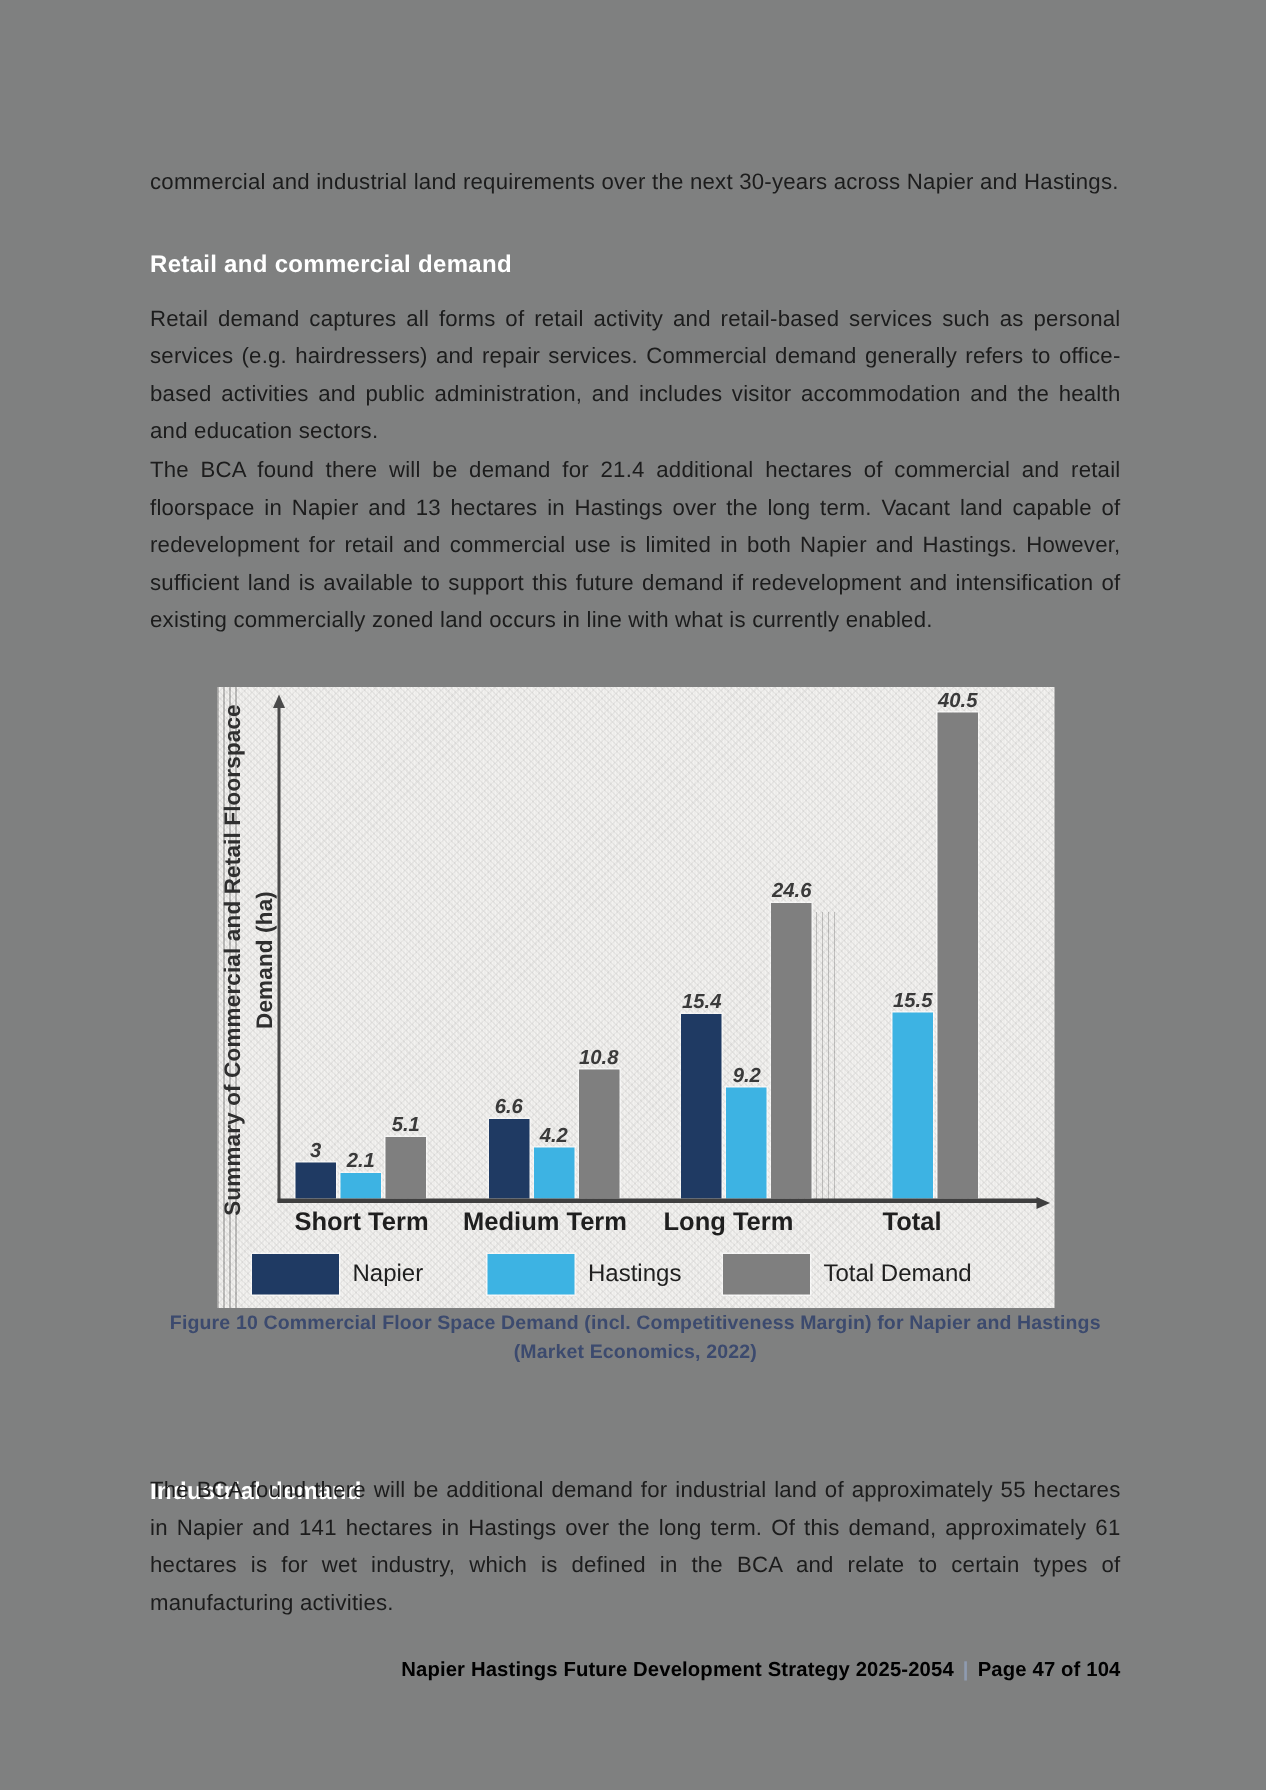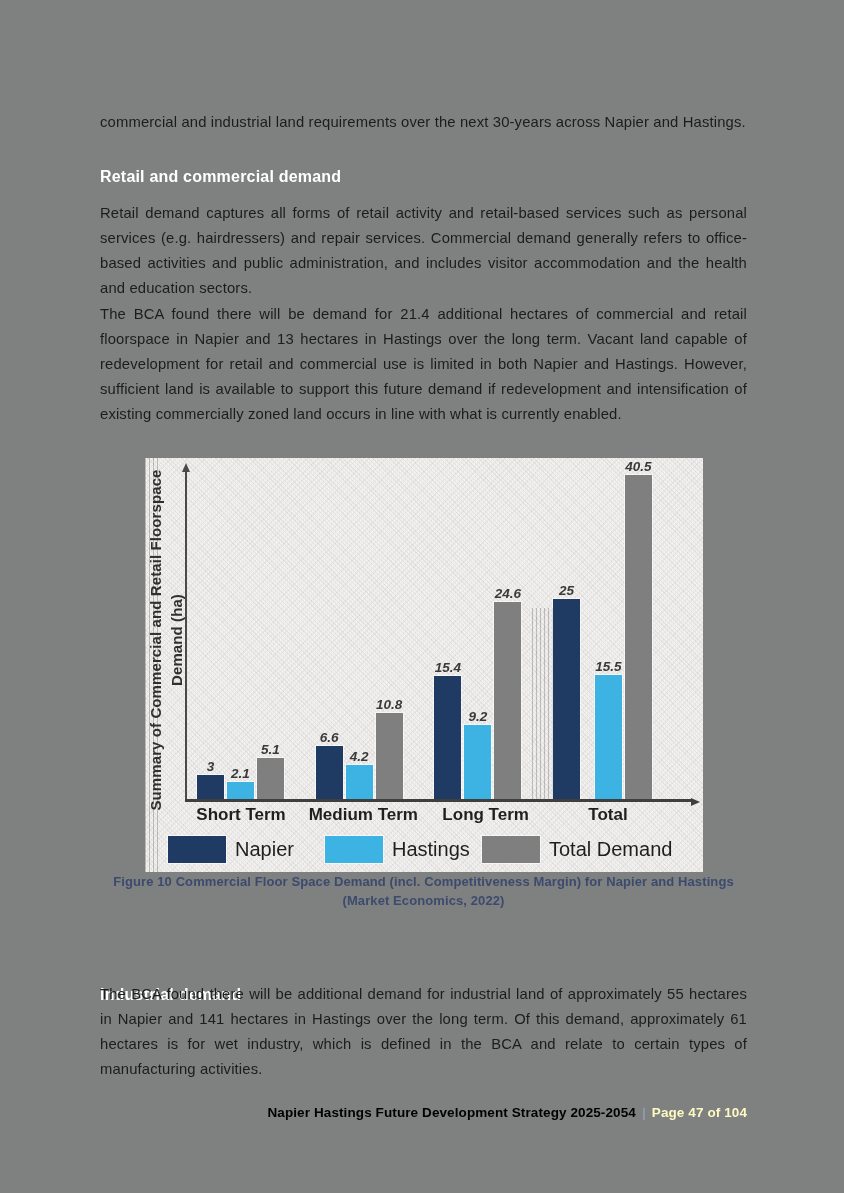--- a/index.html
+++ b/index.html
@@ -83,34 +83,34 @@
   }
   .legend {
     position:absolute; left:23px; top:378px; right:0;
     display:flex; align-items:center;
   }
   .legend-item { display:flex; align-items:center; width:157px; }
   .legend-swatch {
     width:58px; height:27px; margin-right:9px; flex:0 0 auto;
     box-shadow:0 0 0 1px rgba(255,255,255,0.6);
   }
-  .legend-label { font-size:20px; color:#1f1f1f; white-space:nowrap; }
+  .legend-label { font-size:16px; color:#1f1f1f; white-space:nowrap; }
 
   .figure-caption {
     left:100px; top:872px; width:647px; text-align:center;
     font-size:13px; font-weight:bold; color:#3c4a6e; line-height:19px;
     letter-spacing:0.1px;
   }
   .footer {
     left:100px; top:1105px; width:647px; text-align:right;
     font-size:13.5px; font-weight:bold; letter-spacing:0.1px; white-space:nowrap;
   }
   .footer-title { color:#000000; }
   .footer-sep { color:#8f9bb0; padding:0 6px; }
-  .footer-page { color:#fef9c3;margin-top:36px; }
+  .footer-page { color:#000000;margin-top:36px; }
 </style>
 </head>
 <body>
 
 <div class="page">
 
   <div class="abs content-block body-text" style="top:110px;">commercial and industrial land requirements over the next 30-years across Napier and Hastings.</div>
 
   <div class="abs content-block section-heading" style="top:168px;">Retail and commercial demand</div>
 
@@ -168,24 +168,20 @@
             <div class="bar-wrap" style="height: 73.6px; margin-top: 24px;">
               <div class="bar" style="background: rgb(61, 179, 227);"></div>
               <div class="bar-label">9.2</div>
             </div>
             <div class="bar-wrap" style="height: 196.8px;">
               <div class="bar" style="background: rgb(127, 127, 127);"></div>
               <div class="bar-label">24.6</div>
             </div>
           </div>
           <div class="group">
-            <div class="bar-wrap" style="height: 200px;">
-              <div class="bar" style="background: rgb(31, 58, 99);"></div>
-              <div class="bar-label">25</div>
-            </div>
             <div class="bar-wrap" style="height: 124px; margin-left: 12px;">
               <div class="bar" style="background: rgb(61, 179, 227);"></div>
               <div class="bar-label">15.5</div>
             </div>
             <div class="bar-wrap" style="height: 324px;">
               <div class="bar" style="background: rgb(127, 127, 127);"></div>
               <div class="bar-label">40.5</div>
             </div>
           </div>
         </div>

